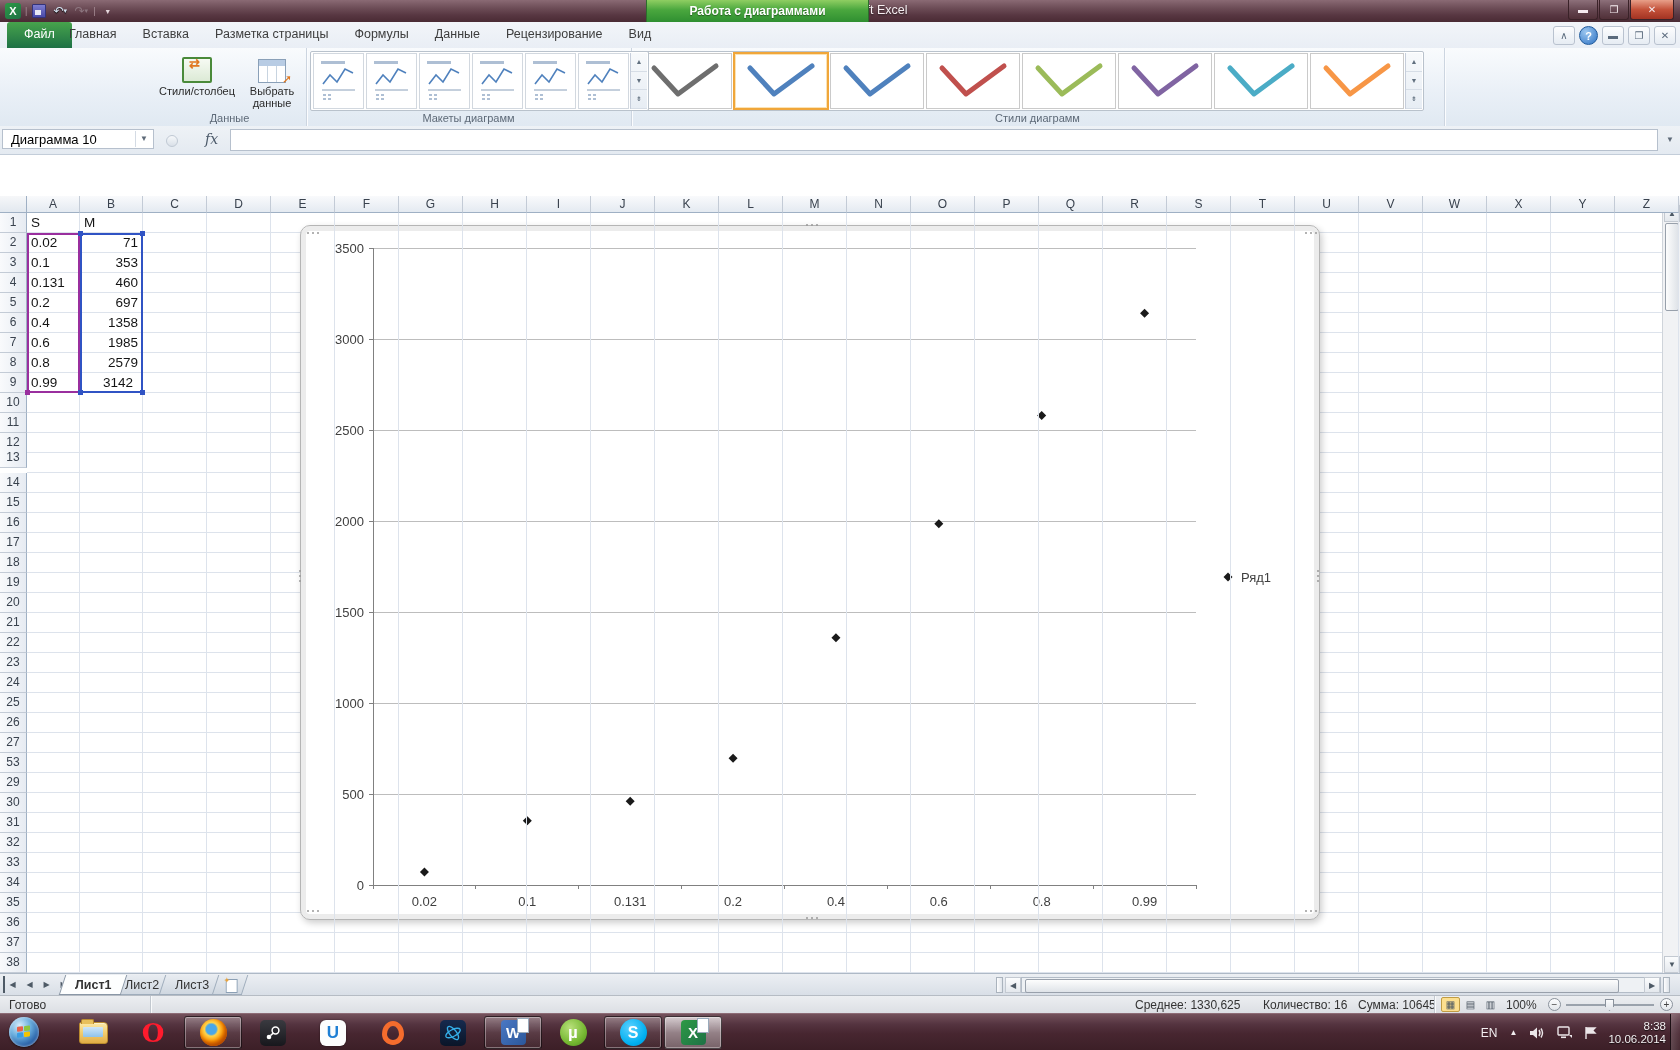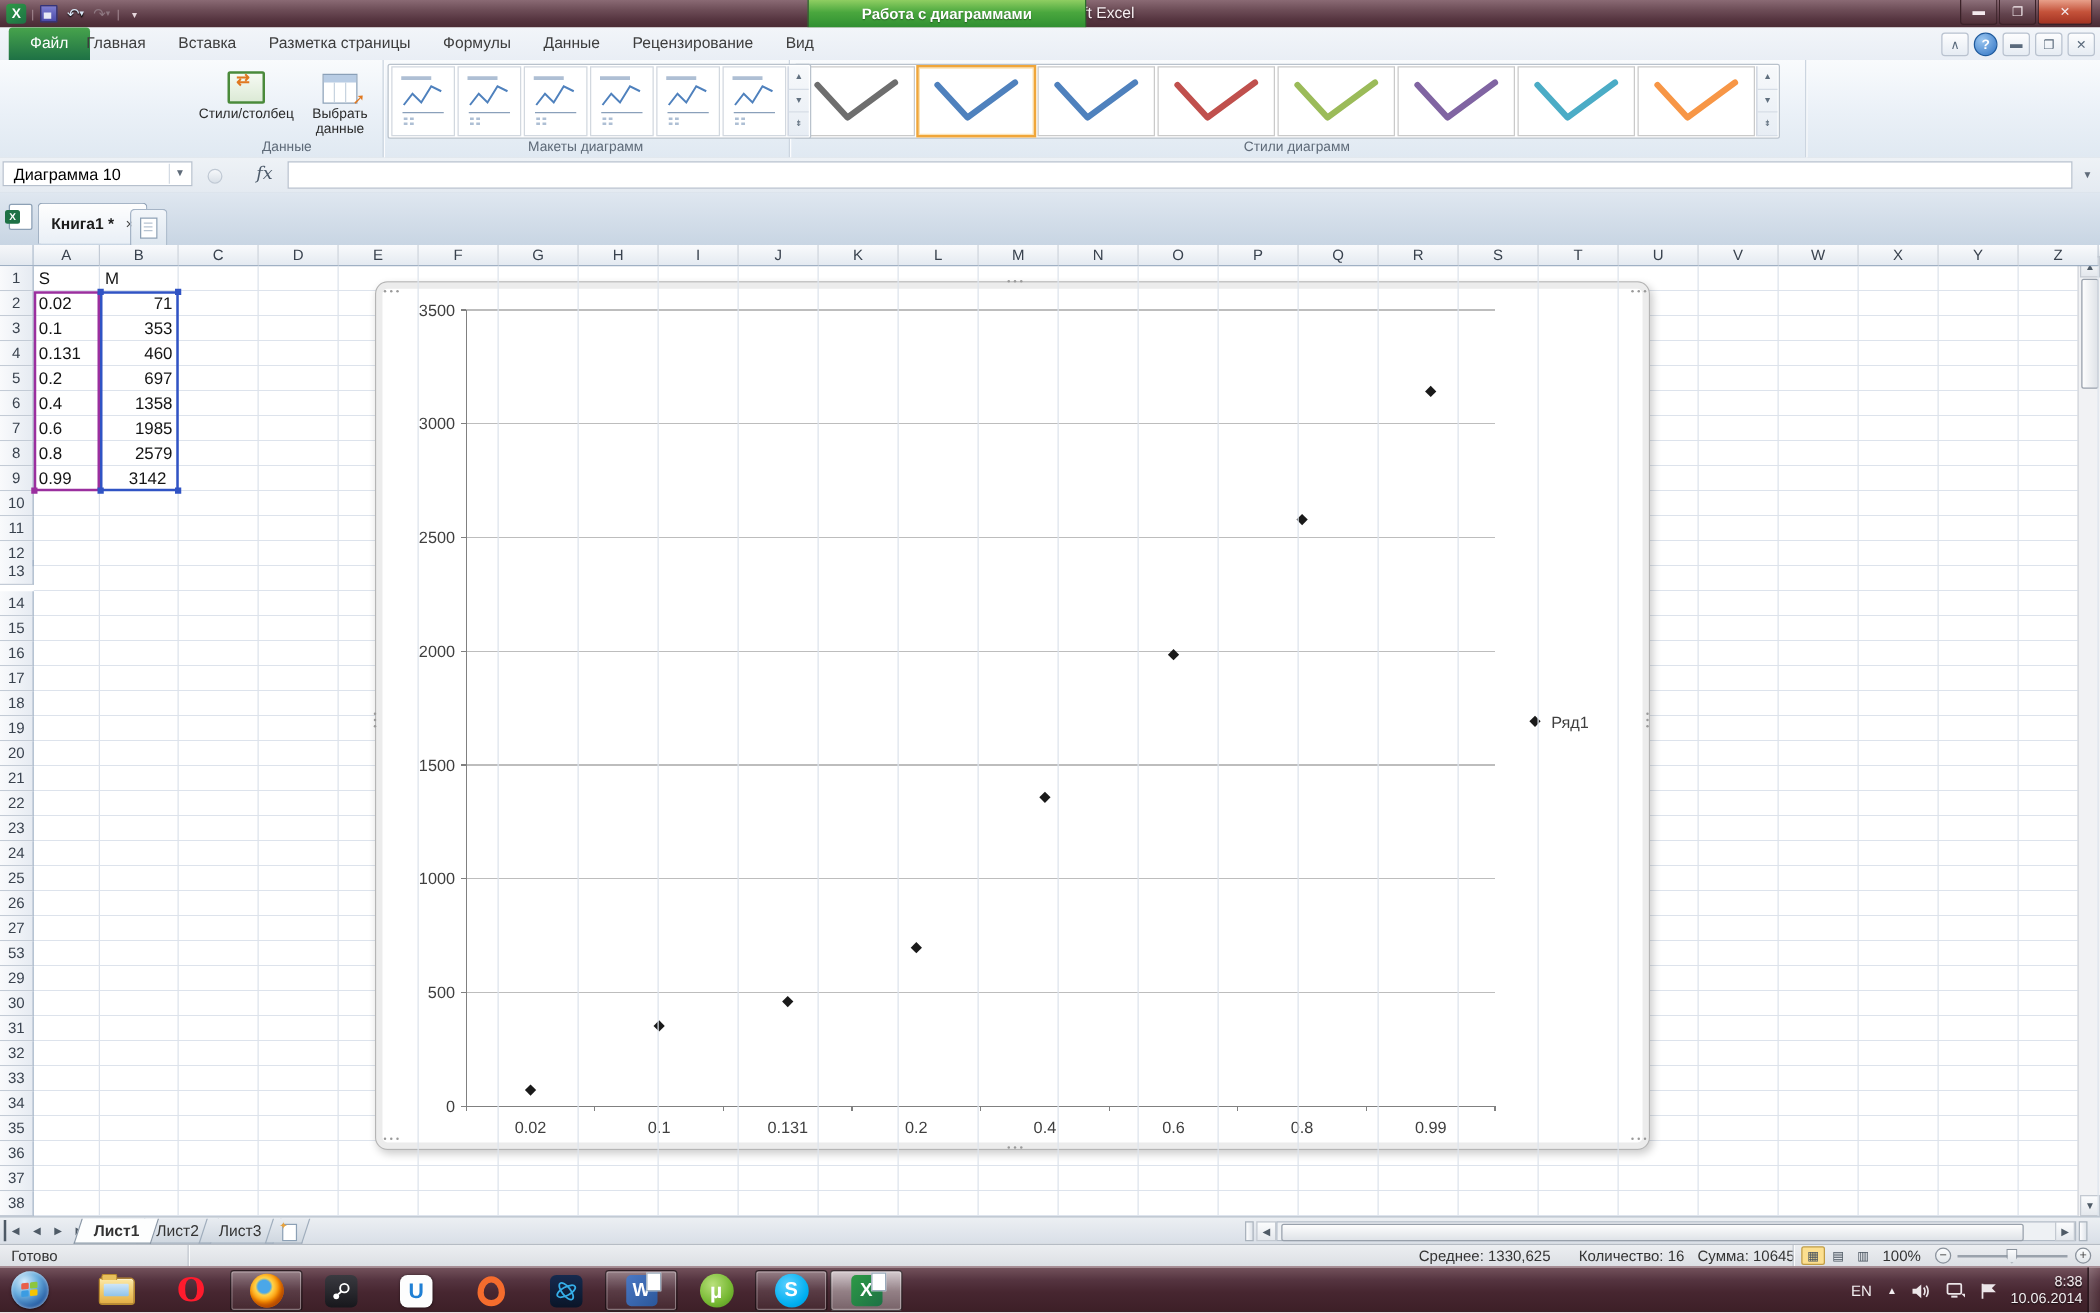--- a/index.html
+++ b/index.html
@@ -382,30 +382,20 @@
     <div class="namebox">
       <span>Диаграмма 10</span>
       <span class="nb-arrow">▼</span>
     </div>
     <div class="fcirc"></div>
     <div class="fx">fx</div>
     <div class="ffield"></div>
     <div class="fexp">▼</div>
   </div>
 
-  <div class="doctabs">
-    <div class="dicon"></div>
-    <div class="dtab">
-      <span>Книга1 *</span>
-      <span class="dclose">×</span>
-    </div>
-    <div class="dtab2">
-        <span class="dpage"></span>
-      </div>
-  </div>
 
   <div class="gridwrap" id="gridwrap">
     <div class="rows-bg"></div>
     <div class="corner"></div>
 
     <div class="chart" id="chartobj">
       <svg id="chart-svg" width="1014" height="689">
           <line x1="70" y1="657" x2="893" y2="657" stroke="#808080" stroke-width="1" shape-rendering="crispEdges"></line>
           <line x1="66" y1="657" x2="70" y2="657" stroke="#808080" stroke-width="1" shape-rendering="crispEdges"></line>
           <text x="61" y="661.5" text-anchor="end" font-size="13" fill="#3f3f3f" font-family="&quot;Liberation Sans&quot;,sans-serif">0</text>

